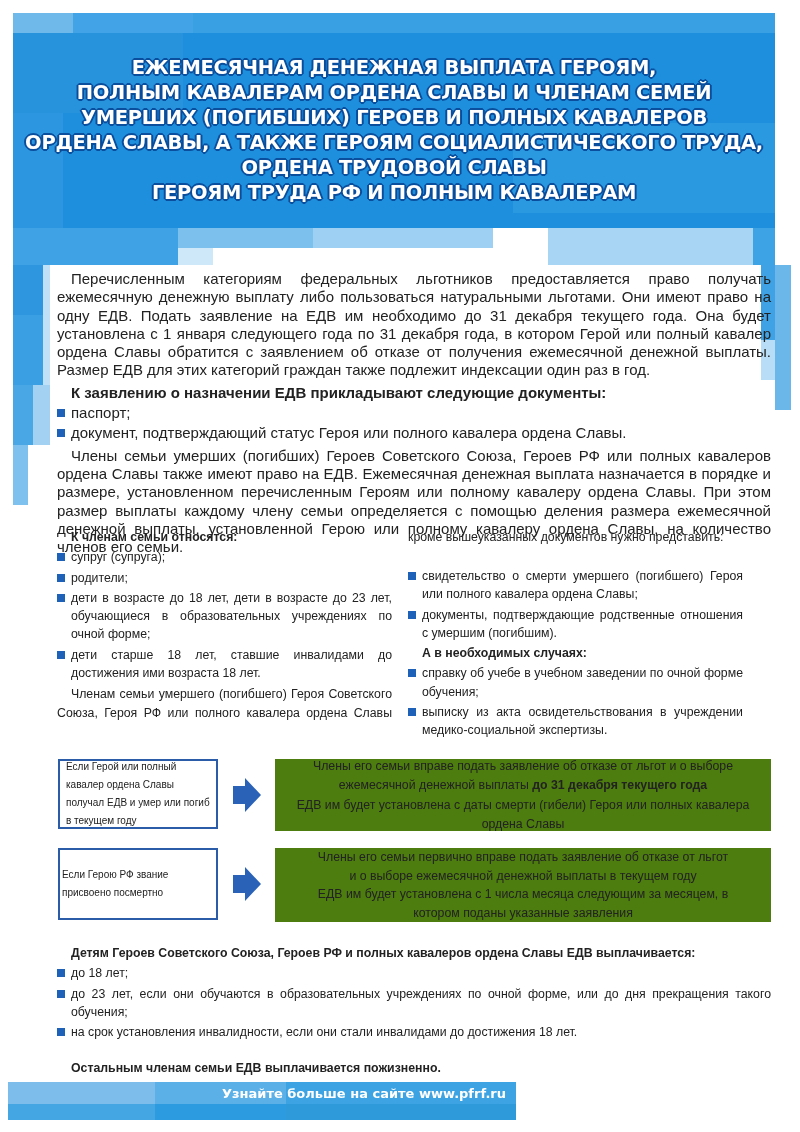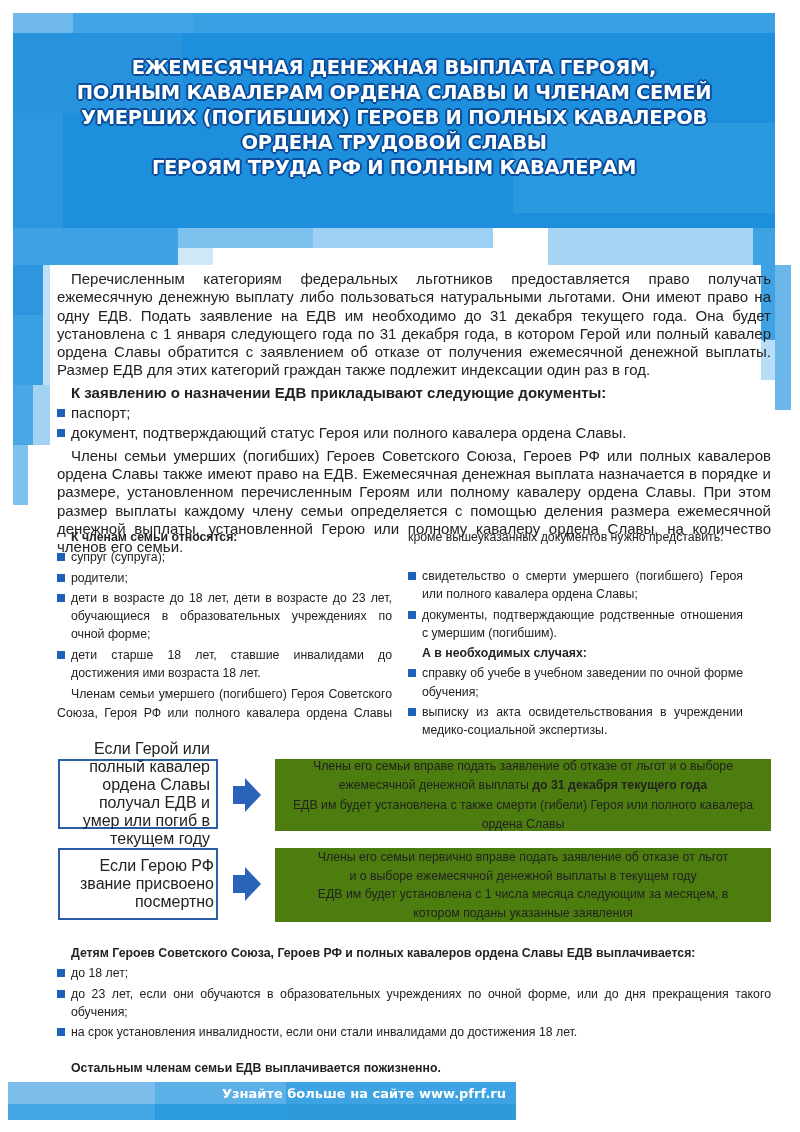--- a/index.html
+++ b/index.html
@@ -15,21 +15,21 @@
   p{margin:0;text-align:justify;}
   .indent{text-indent:14px;}
   .bold{font-weight:bold;}
   ul{list-style:none;margin:0;padding:0;}
   li{position:relative;padding-left:14px;text-align:justify;margin-top:2px;}
   li:before{content:"";position:absolute;left:0;top:5px;width:8px;height:8px;background:#1d62b8;}
   .sp{height:4px;}
   .cols{position:absolute;left:57px;top:528px;width:714px;font-size:12.3px;line-height:18.3px;}
   .col{position:absolute;top:0;width:335px;}
   .col.l{left:0;} .col.r{left:351px;}
-  .fbox{position:absolute;border:2px solid #2a5ca8;background:#fff;text-align:right;font-size:16px;line-height:18px;box-sizing:border-box;display:flex;align-items:center;justify-content:center;}
+  .fbox{position:absolute;border:2px solid #2a5ca8;background:#fff;text-align:left;font-size:10px;line-height:18px;box-sizing:border-box;display:flex;align-items:center;justify-content:center;}
   .gbox{position:absolute;background:#4d7c0f;text-align:center;font-size:12.3px;line-height:18.5px;box-sizing:border-box;display:flex;flex-direction:column;align-items:center;justify-content:center;}
   .bottom{position:absolute;left:57px;top:944px;width:714px;font-size:12.3px;line-height:18.3px;}
   .footer-bar{position:absolute;left:8px;top:1082px;width:508px;height:38px;overflow:hidden;}
   .footer-text{position:absolute;right:10px;top:4px;color:#fff;font-weight:bold;font-size:13px;font-family:"DejaVu Sans",sans-serif;}
 </style>
 </head>
 <body>
 
 <div class="header">
   <div class="tile" style="left:0;top:0;width:60px;height:20px;background:#6fb8ea;"></div>
@@ -43,20 +43,21 @@
   <div class="tile" style="left:300px;top:215px;width:180px;height:20px;background:#9dd0f2;"></div>
   <div class="tile" style="left:165px;top:235px;width:35px;height:17px;background:#cfe8f9;"></div>
   <div class="tile" style="left:200px;top:235px;width:280px;height:17px;background:#ffffff;"></div>
   <div class="tile" style="left:480px;top:215px;width:55px;height:37px;background:#ffffff;"></div>
   <div class="tile" style="left:535px;top:215px;width:205px;height:37px;background:#a8d5f4;"></div>
   <div class="tile" style="left:740px;top:215px;width:22px;height:37px;background:#3ea3e5;"></div>
   <div class="title">
     <div>ЕЖЕМЕСЯЧНАЯ ДЕНЕЖНАЯ ВЫПЛАТА ГЕРОЯМ,</div>
     <div>ПОЛНЫМ КАВАЛЕРАМ ОРДЕНА СЛАВЫ И ЧЛЕНАМ СЕМЕЙ</div>
     <div>УМЕРШИХ (ПОГИБШИХ) ГЕРОЕВ И ПОЛНЫХ КАВАЛЕРОВ</div>
+    <div>ОРДЕНА СЛАВЫ, А ТАКЖЕ ГЕРОЯМ СОЦИАЛИСТИЧЕСКОГО ТРУДА,</div>
     <div>ОРДЕНА ТРУДОВОЙ СЛАВЫ</div>
     <div>ГЕРОЯМ ТРУДА РФ И ПОЛНЫМ КАВАЛЕРАМ</div>
   </div>
 </div>
 
 <div class="side-left">
   <div class="tile" style="left:0;top:0;width:37px;height:50px;background:#2d96df;"></div>
   <div class="tile" style="left:30px;top:0;width:7px;height:120px;background:#bfe0f7;"></div>
   <div class="tile" style="left:0;top:50px;width:30px;height:70px;background:#3b9fe3;"></div>
   <div class="tile" style="left:0;top:120px;width:20px;height:60px;background:#4aa7e5;"></div>
@@ -110,21 +111,21 @@
 
 <div>
   <div class="fbox" style="left:58px;top:759px;width:160px;height:70px;padding:0 6px;">
     <span>Если Герой или полный кавалер ордена Славы получал ЕДВ и умер или погиб в текущем году</span>
   </div>
   <svg style="position:absolute;left:233px;top:778px;" width="30" height="34">
     <polygon points="0,8 12,8 12,0 28,17 12,34 12,26 0,26" fill="#2a62b8"></polygon>
   </svg>
   <div class="gbox" style="left:275px;top:759px;width:496px;height:72px;padding:2px 10px;">
     <div><span>Члены его семьи вправе подать заявление об отказе от льгот и о выборе ежемесячной денежной выплаты </span><b>до 31 декабря текущего года</b></div>
-    <div style="margin-top:2px;">ЕДВ им будет установлена с также смерти (гибели) Героя или полного кавалера ордена Славы</div>
+    <div style="margin-top:2px;">ЕДВ им будет установлена с даты смерти (гибели) Героя или полных кавалера ордена Славы</div>
   </div>
 </div>
 <div>
   <div class="fbox" style="left:58px;top:848px;width:160px;height:72px;padding:0 2px;">
     <span>Если Герою РФ звание присвоено посмертно</span>
   </div>
   <svg style="position:absolute;left:233px;top:867px;" width="30" height="34">
     <polygon points="0,8 12,8 12,0 28,17 12,34 12,26 0,26" fill="#2a62b8"></polygon>
   </svg>
   <div class="gbox" style="left:275px;top:848px;width:496px;height:74px;padding:0 40px;">

